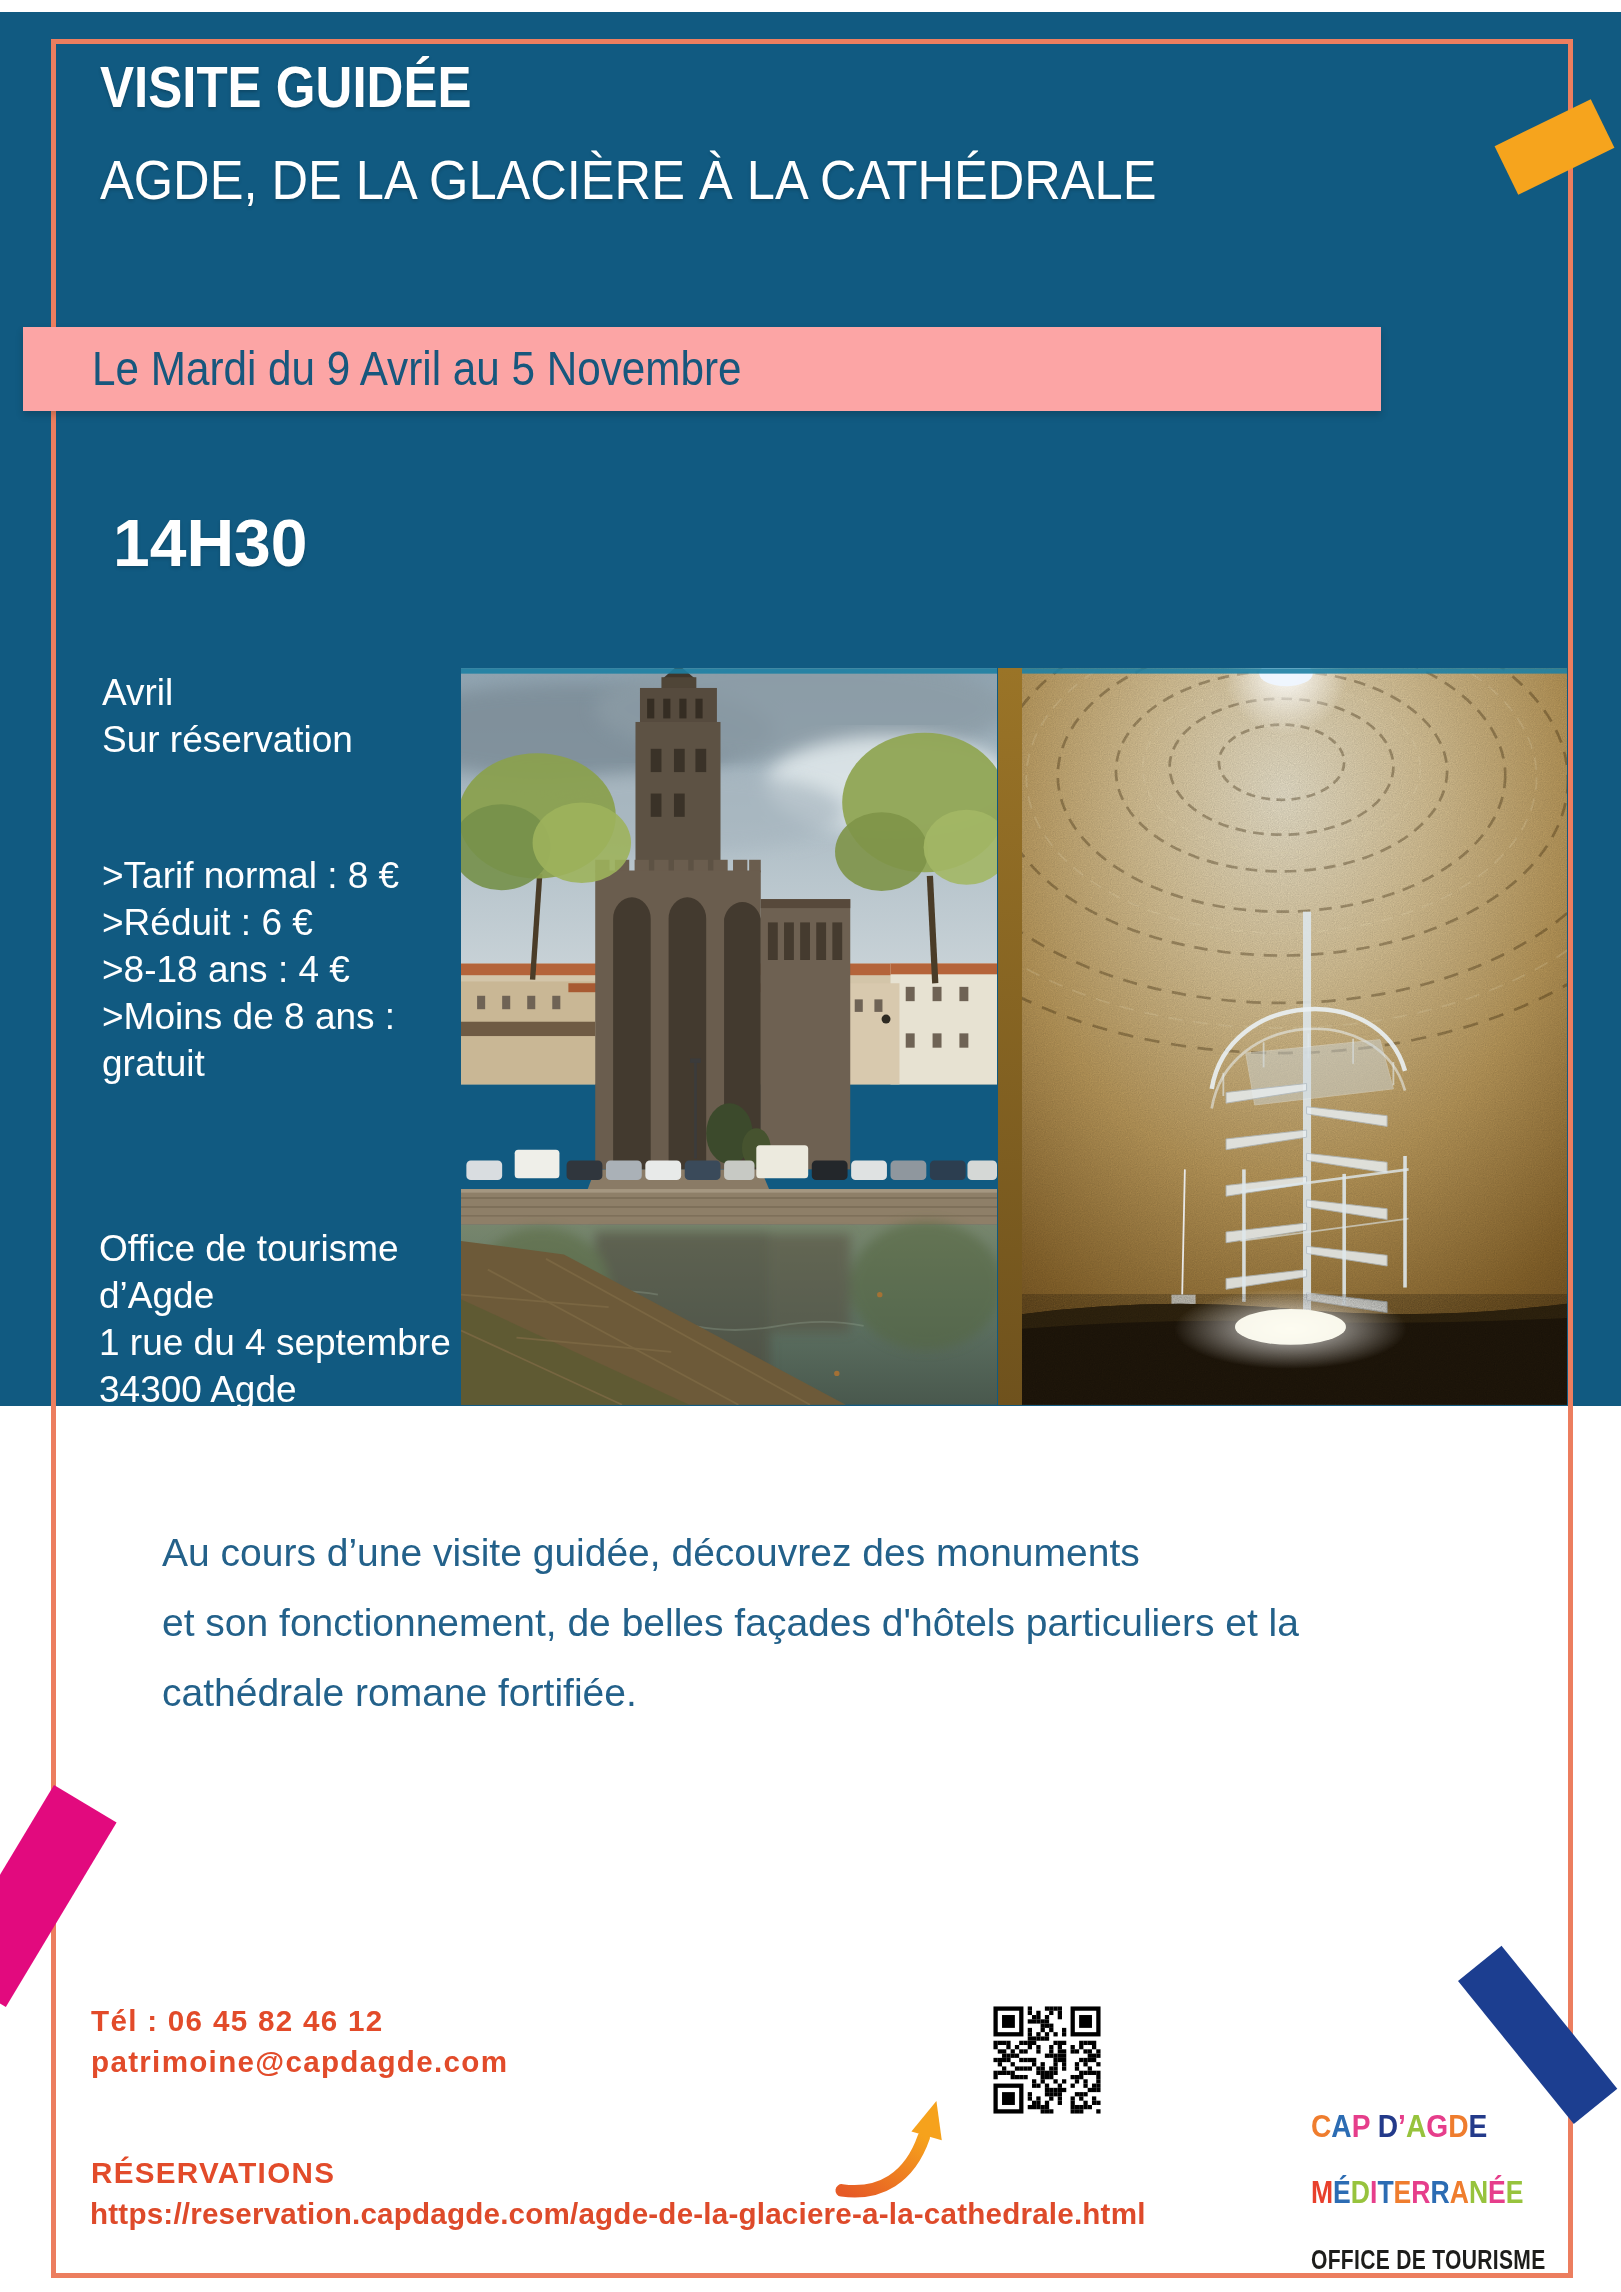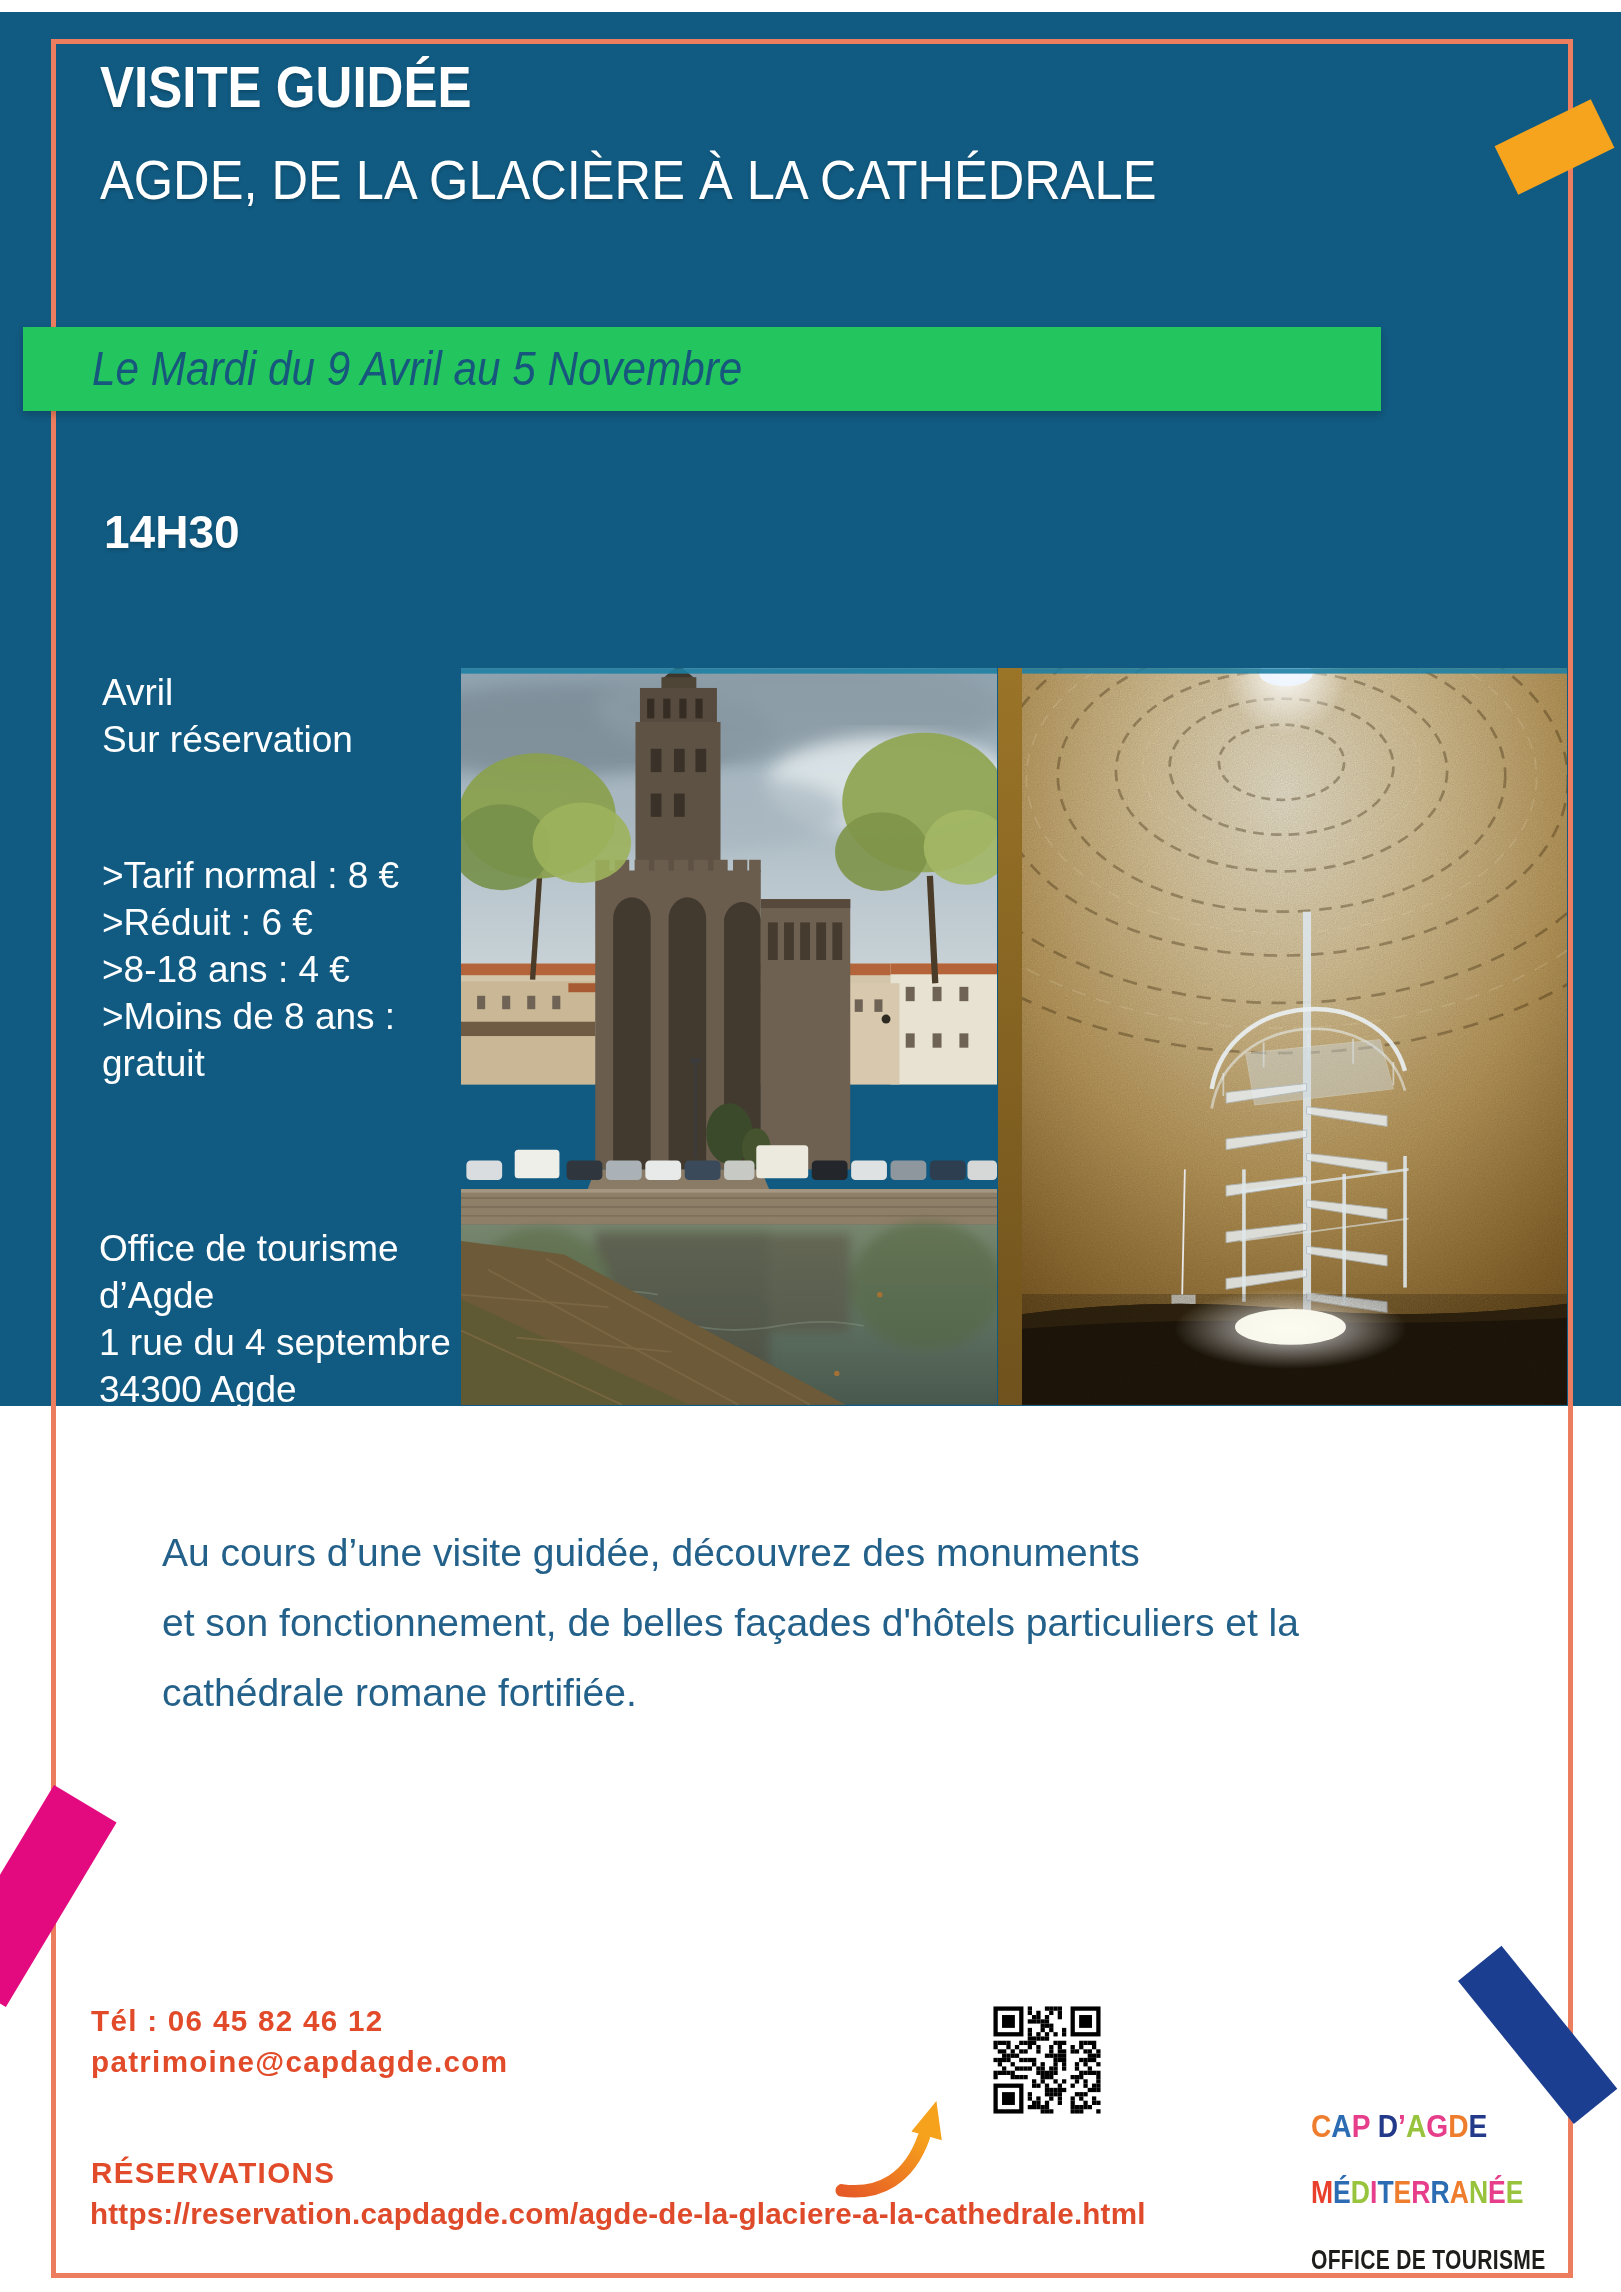--- a/index.html
+++ b/index.html
@@ -12,26 +12,26 @@
   .border-frame{left:51px;top:27px;width:1522px;height:2239px;box-sizing:border-box;
     border:5.4px solid #ec7e5f;z-index:5;pointer-events:none;}
 
   .title1{left:100px;top:41px;color:#ffffff;font-size:58px;font-weight:bold;
     text-shadow:0 1.8px 3.6px rgba(0,0,0,.20);white-space:nowrap;z-index:7;}
   .title1 .sq{display:inline-block;transform:scaleX(.88);transform-origin:left top;}
   .title2{left:100px;top:136px;color:#ffffff;font-size:55px;font-weight:normal;
     text-shadow:0 1.8px 3.6px rgba(0,0,0,.18);white-space:nowrap;z-index:7;}
   .title2 .sq{display:inline-block;transform:scaleX(.92);transform-origin:left top;}
 
-  .date-banner{left:23px;top:315px;width:1358px;height:84px;background:#22c55e;z-index:6;
-    box-shadow:0 3.6px 7.2px rgba(0,0,0,.18);font-style:italic;}
+  .date-banner{left:23px;top:315px;width:1358px;height:84px;background:#fca5a5;z-index:6;
+    box-shadow:0 3.6px 7.2px rgba(0,0,0,.18);}
   .date-banner .btxt{display:inline-block;margin-left:69px;line-height:84px;font-size:48px;
     color:#17577d;white-space:nowrap;transform:scaleX(.88);transform-origin:left center;}
 
-  .time{left:104px;top:493px;color:#ffffff;font-size:46px;font-weight:bold;
+  .time{left:113px;top:493px;color:#ffffff;font-size:66px;font-weight:bold;
     text-shadow:0 1.8px 3.6px rgba(0,0,0,.18);z-index:7;}
 
   .wtext{color:#ffffff;z-index:7;white-space:nowrap;}
   .payant{left:102px;top:657px;font-size:37px;line-height:47px;}
   .prices{left:102px;top:840px;font-size:37px;line-height:47px;}
   .address{left:99px;top:1213px;font-size:37px;line-height:47px;}
 
   .photo{z-index:2;}
   .photo-divider{left:998px;top:656px;width:24px;height:737px;z-index:2;
     background:linear-gradient(#9a7427,#6f521d);}

